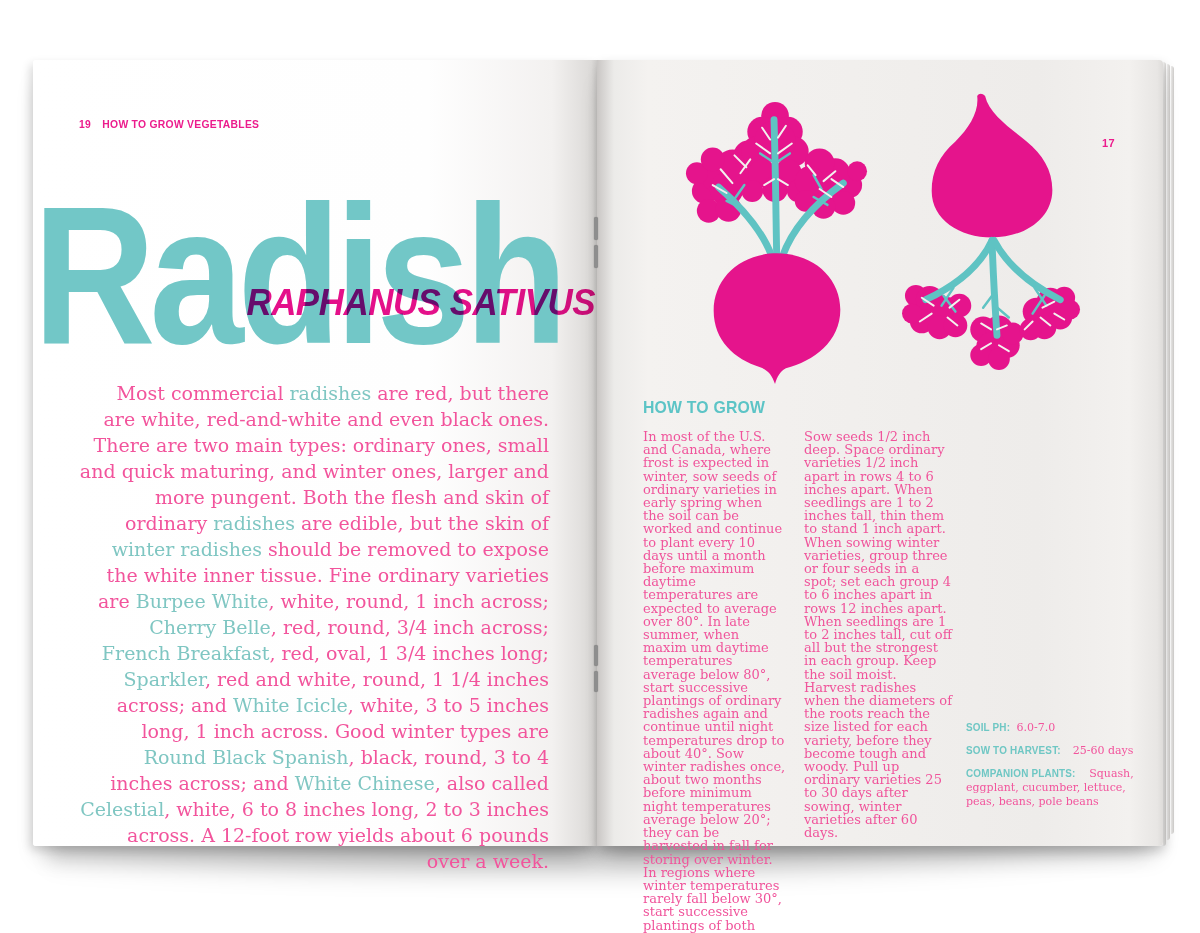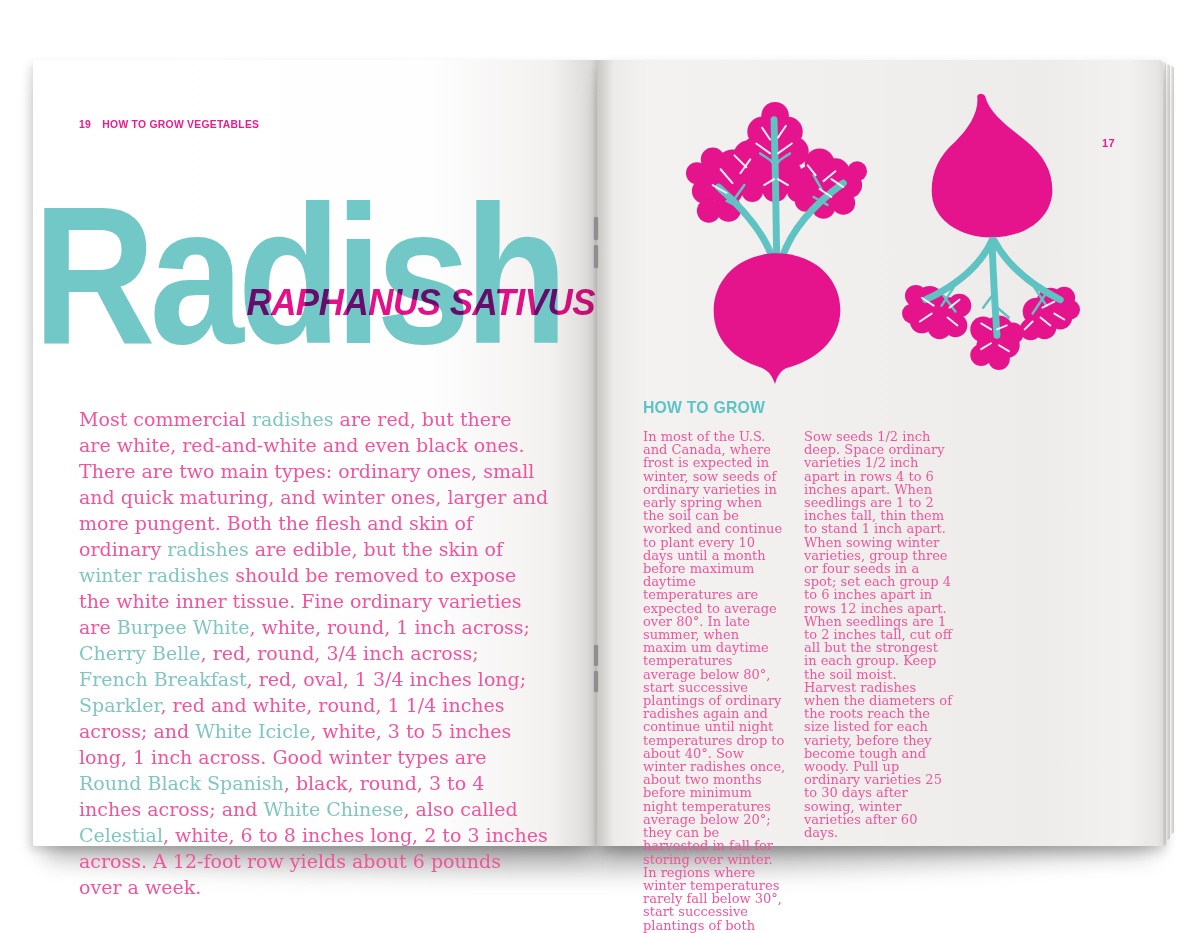--- a/index.html
+++ b/index.html
@@ -24,23 +24,23 @@
 
   
   .folio{position:absolute;left:46px;top:58px;font-size:11px;font-weight:bold;letter-spacing:.3px;
          transform:scaleX(.94);transform-origin:0 0;white-space:nowrap;}
   .folio .num{margin-right:12px;}
   .title{position:absolute;left:0px;top:118px;font-size:196px;line-height:1;font-weight:bold;
          letter-spacing:-7px;transform:scaleX(.865);transform-origin:0 0;white-space:nowrap;}
   .species{position:absolute;left:200px;top:222px;width:362px;text-align:right;
          font-size:36px;font-weight:bold;font-style:italic;letter-spacing:-.5px;
          transform:scaleX(.97);transform-origin:100% 0;mix-blend-mode:multiply;white-space:nowrap;}
-  .intro{position:absolute;left:46px;top:346px;width:470px;
+  .intro{position:absolute;left:46px;top:320px;width:470px;
          font-family:"DejaVu Serif","Liberation Serif",serif;
-         font-size:19px;line-height:26px;}
+         font-size:19px;line-height:26px;text-align:right;}
 
   
   .folio-r{position:absolute;left:505px;top:58px;font-size:11px;font-weight:bold;letter-spacing:.3px;margin-top:19px;}
   .howto{position:absolute;left:46px;top:338px;font-size:17px;font-weight:bold;letter-spacing:.2px;
          transform:scaleX(.93);transform-origin:0 0;white-space:nowrap;}
   .col{position:absolute;top:370px;font-family:"DejaVu Serif","Liberation Serif",serif;
          font-size:13px;line-height:13.2px;}
   .col1{left:46px;width:143px;}
   .col2{left:207px;width:148px;}
   .facts{position:absolute;left:369px;top:660px;width:180px;
@@ -191,19 +191,33 @@
           <path d="M156,222 L166,228"></path>
           <path d="M134,230 L126,238"></path>
       </g>
     </svg>
 
     <div class="folio-r" style="color:#EC1C8D">17</div>
     <h2 class="howto" style="color:#5CC4C6;margin:0;">HOW TO GROW</h2>
     <div class="col col1" style="color:#F0549B">In most of the U.S. and Canada, where frost is expected in winter, sow seeds of ordinary varieties in early spring when the soil can be worked and continue to plant every 10 days until a month before maximum daytime temperatures are expected to average over 80°. In late summer, when maxim um daytime temperatures average below 80°, start successive plantings of ordinary radishes again and continue until night temperatures drop to about 40°. Sow winter radishes once, about two months before minimum night temperatures average below 20°; they can be harvested in fall for storing over winter. In regions where winter temperatures rarely fall below 30°, start successive plantings of both types in fall; make the final planting of ordinary radishes a month before maximum daytime temperatures average above 80°, and make the final planting of winter radishes a month earlier.</div>
     <div class="col col2" style="color:#F0549B">Sow seeds 1/2 inch deep. Space ordinary varieties 1/2 inch apart in rows 4 to 6 inches apart. When seedlings are 1 to 2 inches tall, thin them to stand 1 inch apart. When sowing winter varieties, group three or four seeds in a spot; set each group 4 to 6 inches apart in rows 12 inches apart. When seedlings are 1 to 2 inches tall, cut off all but the strongest in each group. Keep the soil moist. Harvest radishes when the diameters of the roots reach the size listed for each variety, before they become tough and woody. Pull up ordinary varieties 25 to 30 days after sowing, winter varieties after 60 days.</div>
 
+    <div class="facts">
+      <div class="fact">
+        <span class="lbl" style="color:#6FC7C4">SOIL PH:</span>
+        <span class="val" style="color:#F2549C">6.0-7.0</span>
+      </div>
+      <div class="fact">
+        <span class="lbl" style="color:#6FC7C4">SOW TO HARVEST:</span>
+        <span class="val" style="color:#F2549C">25-60 days</span>
+      </div>
+      <div class="fact">
+        <span class="lbl" style="color:#6FC7C4">COMPANION PLANTS:</span>
+        <span class="val" style="color:#F2549C">Squash, eggplant, cucumber, lettuce, peas, beans, pole beans</span>
+      </div>
+    </div>
   </div>
 
   <div class="gmark" style="top:217px;height:23px;"></div>
   <div class="gmark" style="top:245px;height:23px;"></div>
   <div class="gmark" style="top:645px;height:21px;"></div>
   <div class="gmark" style="top:671px;height:21px;"></div>
 </div>
 
 </body></html>

